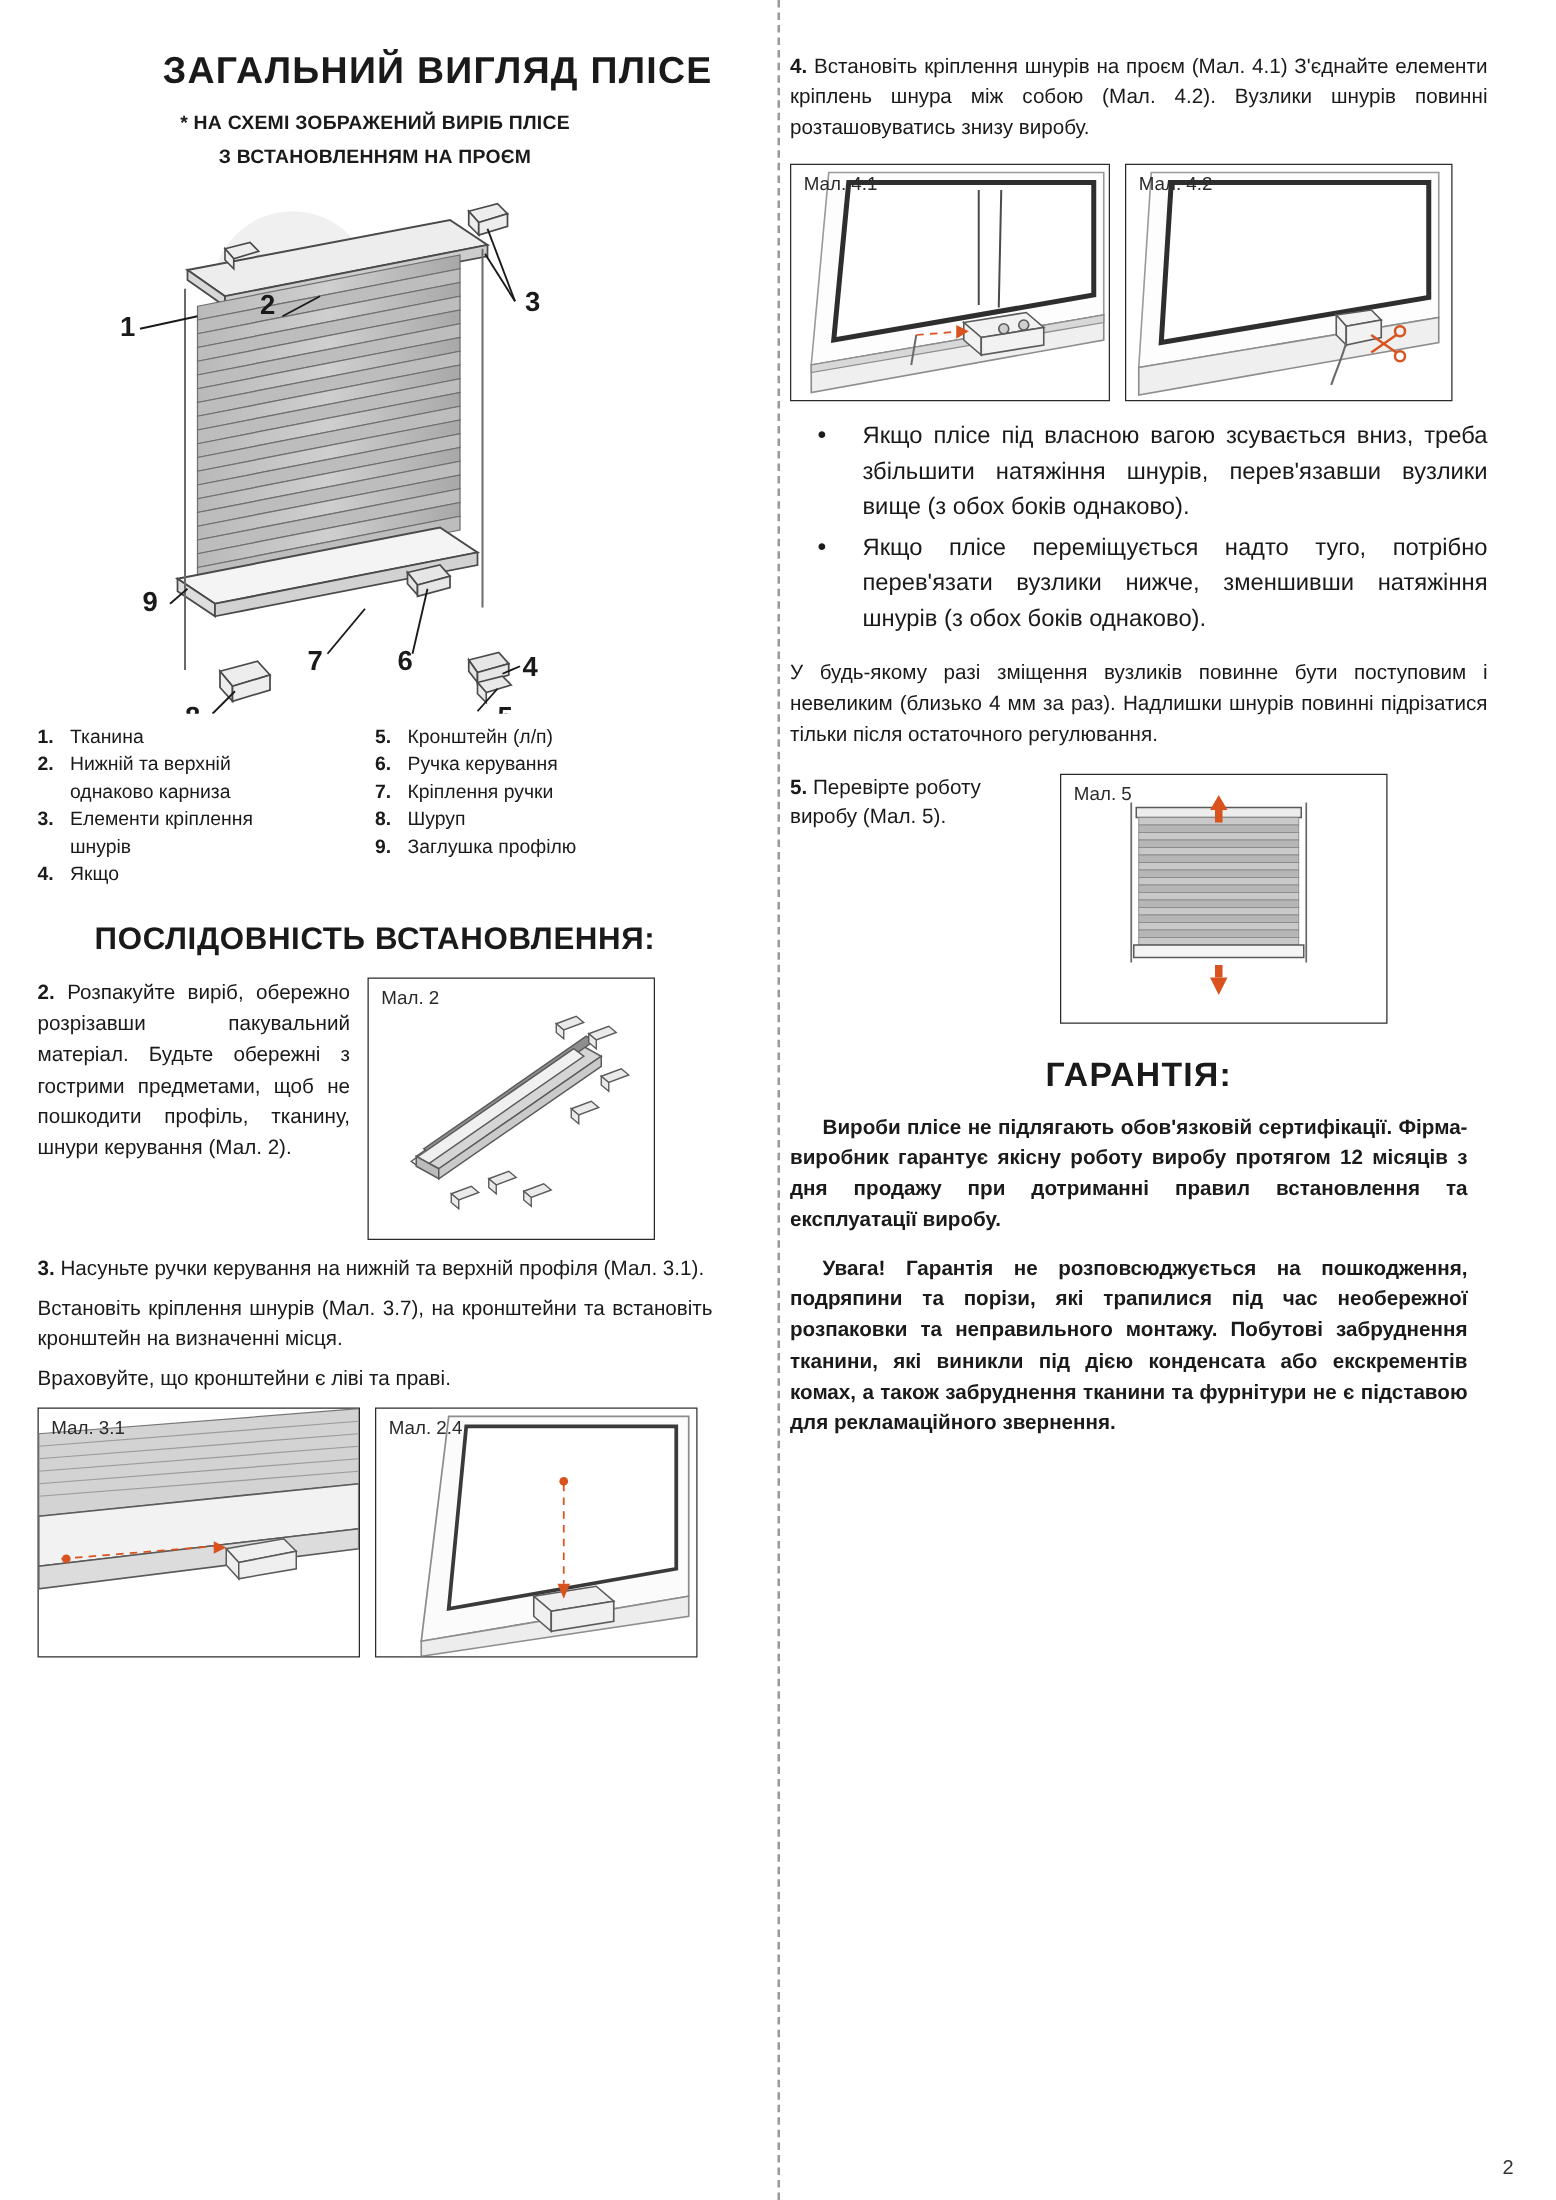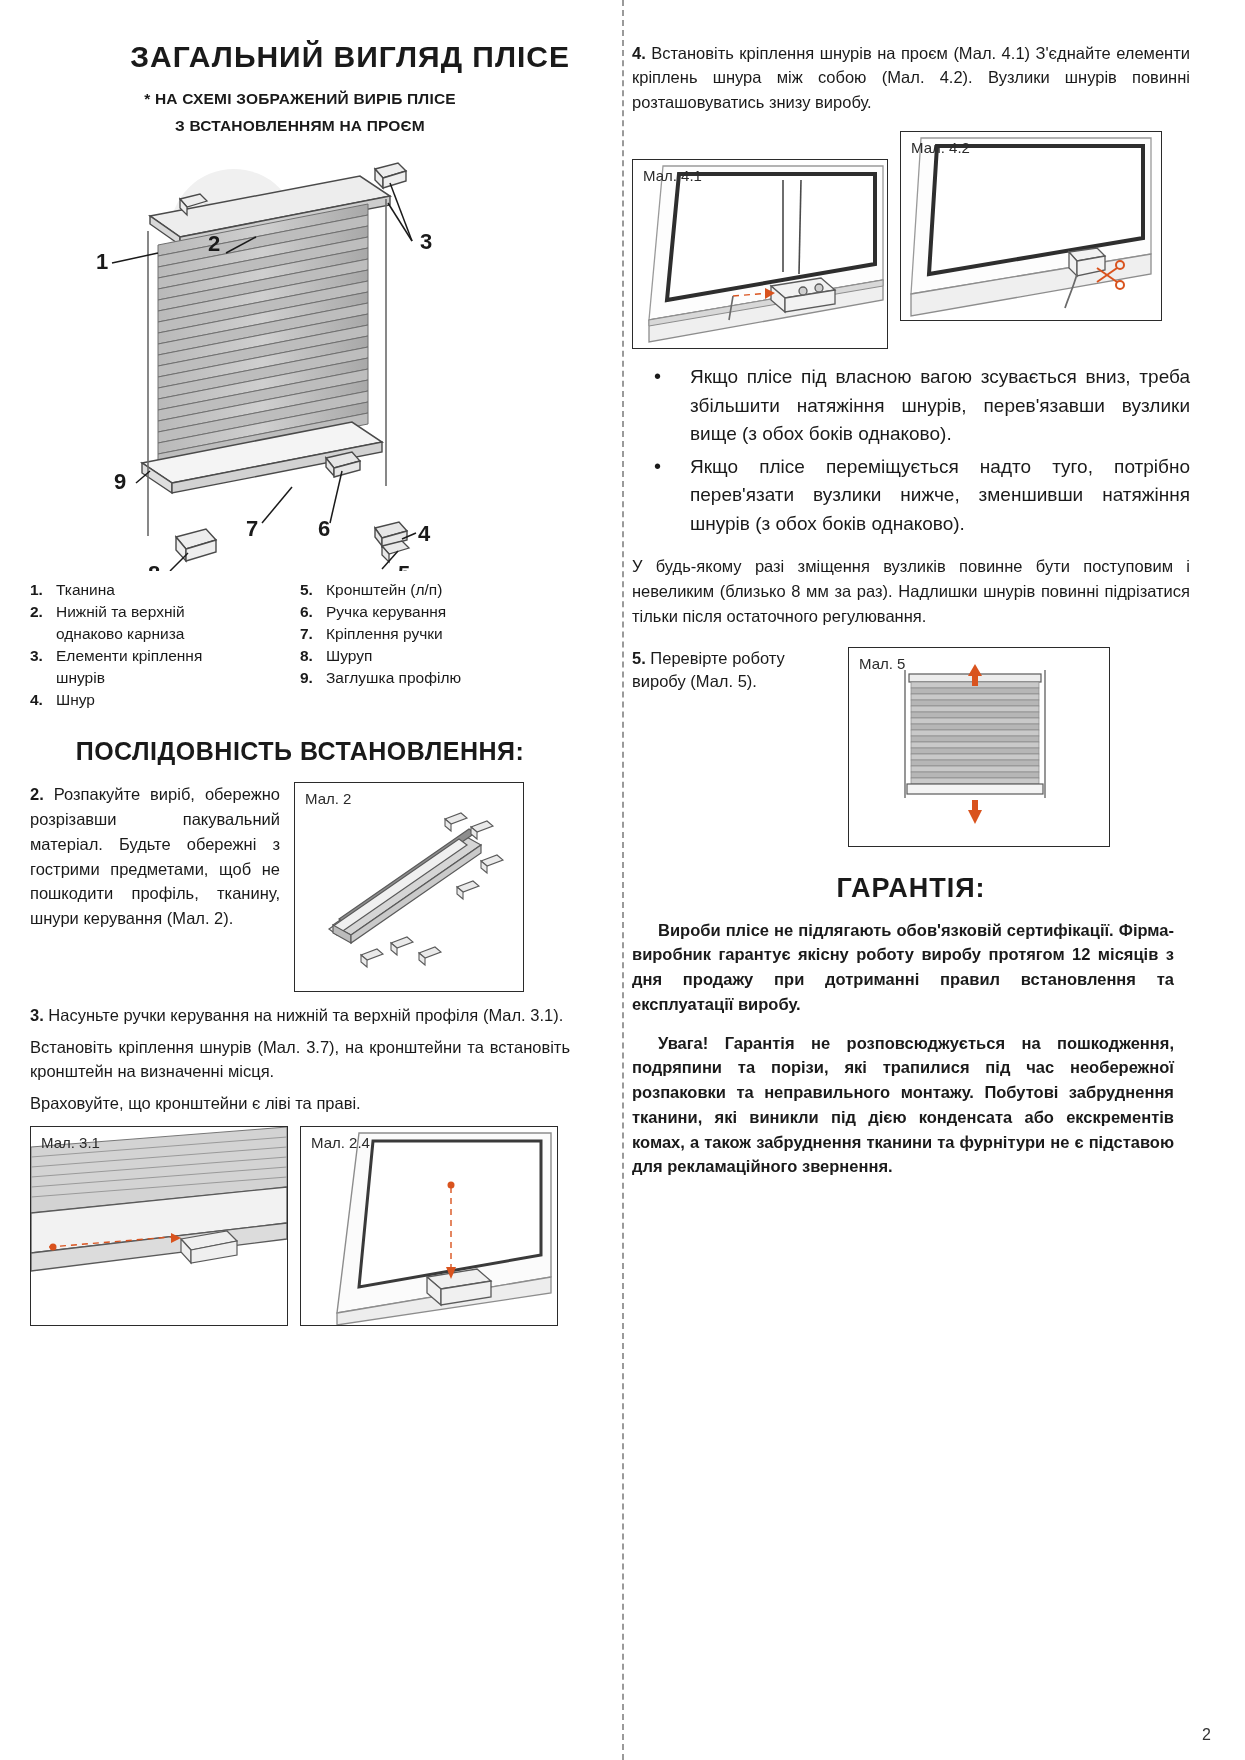--- a/index.html
+++ b/index.html
@@ -241,21 +241,21 @@
               <span>Нижній та верхній</span>
             </li>
           <li class="cont">однаково карниза</li>
           <li>
               <span class="num">3.</span>
               <span>Елементи кріплення</span>
             </li>
           <li class="cont">шнурів</li>
           <li>
               <span class="num">4.</span>
-              <span>Шнур</span>
+              <span>Якщо</span>
             </li>
         </ol>
         <ol class="lcol2">
           <li>
               <span class="num">5.</span>
               <span>Кронштейн (л/п)</span>
             </li>
           <li>
               <span class="num">6.</span>
               <span>Ручка керування</span>
@@ -364,21 +364,21 @@
     </div>
 
     <div class="col-right">
 
       <p class="r-intro">
         <b>4.</b>
         <span>Встановіть кріплення шнурів на проєм (Мал. 4.1) З'єднайте елементи кріплень шнура між собою (Мал. 4.2). Вузлики шнурів повинні розташовуватись знизу виробу.</span>
       </p>
 
       <div class="r-figs">
-        <div class="fig-box" style="width:256px;height:190px;margin-top:28px;">
+        <div class="fig-box" style="width:256px;height:190px;">
           <div class="fig-label">Мал. 4.1</div>
           <svg width="260" height="188" viewBox="0 0 260 188">
             <polygon points="30,6 250,6 250,120 16,160" fill="#fdfdfd" stroke="#9a9a9a" stroke-width="1.3"></polygon>
             <polygon points="46,14 242,14 242,104 34,140" fill="#ffffff" stroke="#2e2e2e" stroke-width="4"></polygon>
             <polygon points="16,160 250,120 250,140 16,182" fill="#efefef" stroke="#8d8d8d" stroke-width="1.3"></polygon>
             <polygon points="16,160 250,120 250,126 16,166" fill="#d8d8d8" stroke="#8d8d8d" stroke-width="1"></polygon>
             <g fill="#f2f2f2" stroke="#5a5a5a" stroke-width="1.3">
               <polygon points="138,126 188,118 202,130 152,138"></polygon>
               <polygon points="138,126 152,138 152,152 138,140"></polygon>
               <polygon points="152,138 202,130 202,144 152,152"></polygon>
@@ -412,21 +412,21 @@
             </g>
           </svg>
         </div>
       </div>
 
       <ul class="bullets">
         <li>Якщо плісе під власною вагою зсувається вниз, треба збільшити натяжіння шнурів, перев'язавши вузлики вище (з обох боків однаково).</li>
         <li>Якщо плісе переміщується надто туго, потрібно перев'язати вузлики нижче, зменшивши натяжіння шнурів (з обох боків однаково).</li>
       </ul>
 
-      <p class="r-note">У будь-якому разі зміщення вузликів повинне бути поступовим і невеликим (близько 8 мм за раз). Надлишки шнурів повинні підрізатися тільки після остаточного регулювання.</p>
+      <p class="r-note">У будь-якому разі зміщення вузликів повинне бути поступовим і невеликим (близько 4 мм за раз). Надлишки шнурів повинні підрізатися тільки після остаточного регулювання.</p>
 
       <div class="r-step5">
         <div class="r-step5-text">
           <b>5.</b>
           <span>Перевірте роботу виробу (Мал. 5).</span>
         </div>
         <div class="fig-box" style="width:262px;height:200px;">
           <div class="fig-label">Мал. 5</div>
           <svg width="260" height="198" viewBox="0 0 260 198">
             <rect x="60" y="26" width="132" height="8" fill="#ededed" stroke="#5a5a5a" stroke-width="1.2"></rect>

